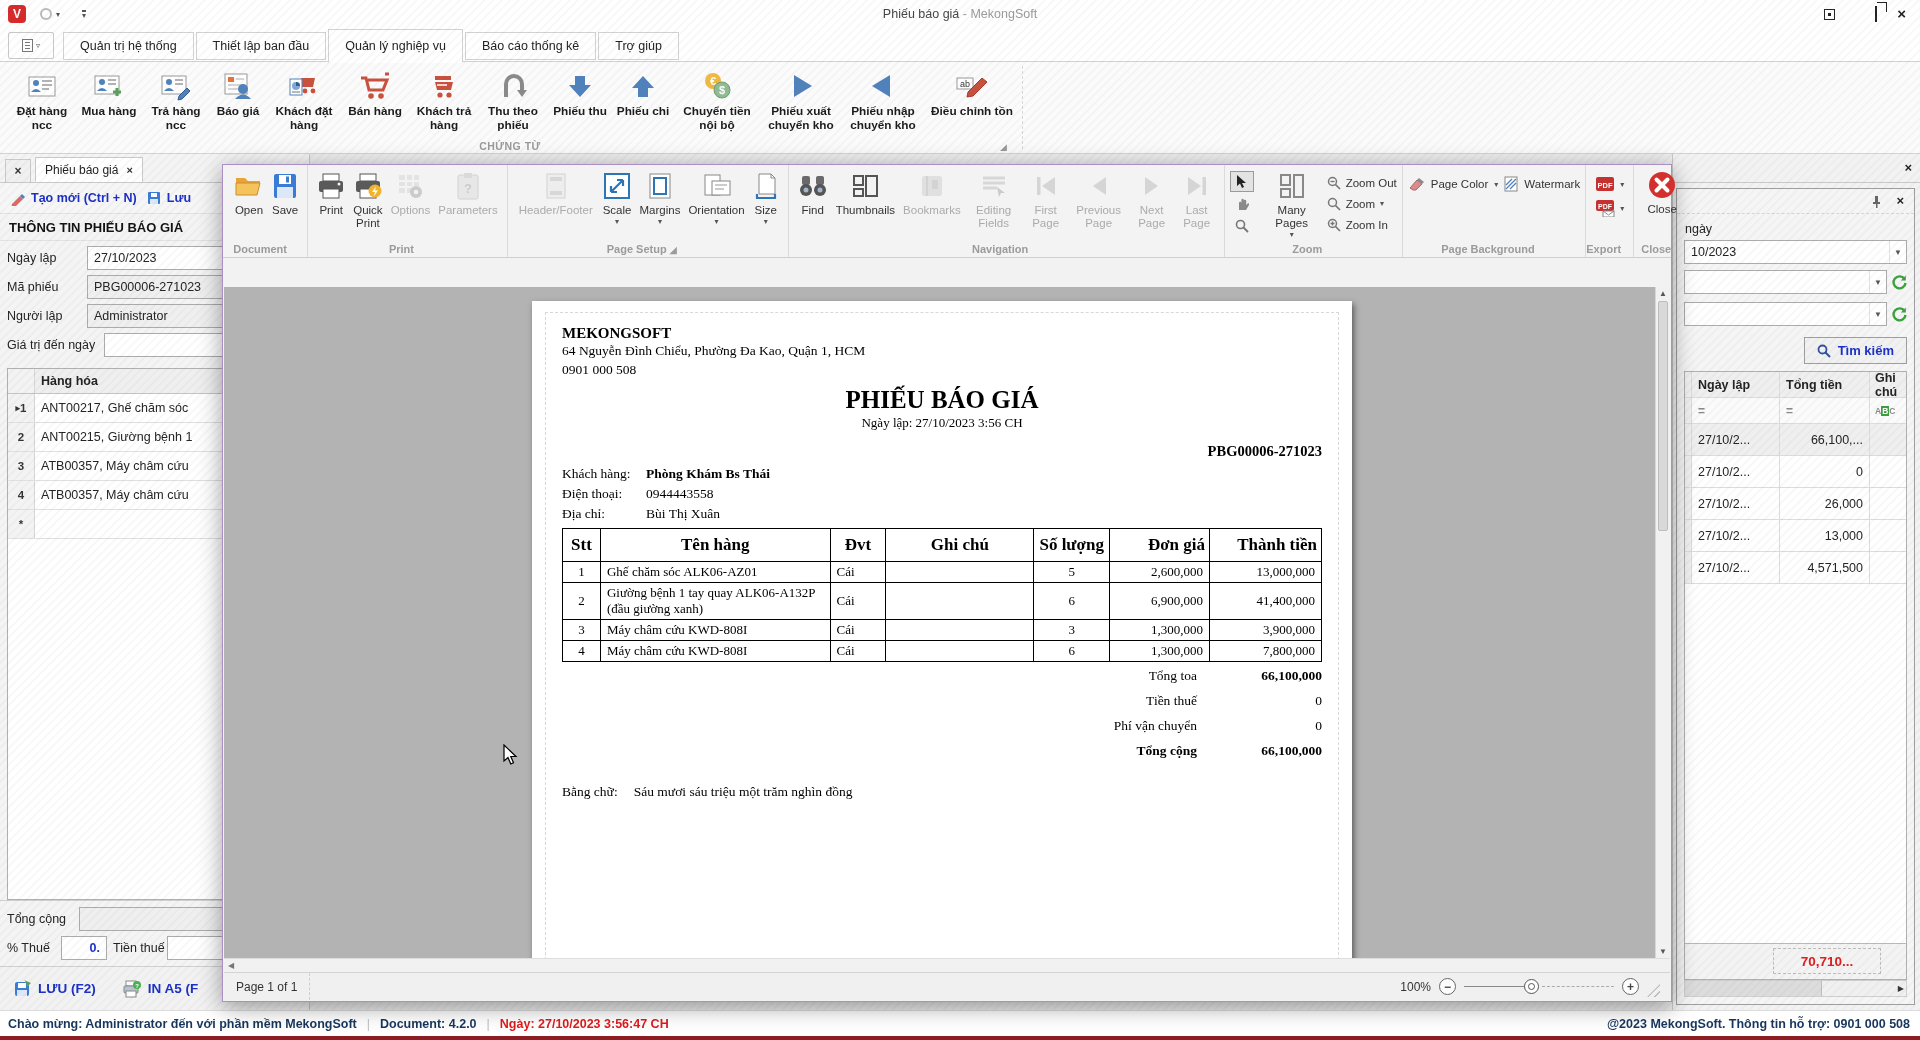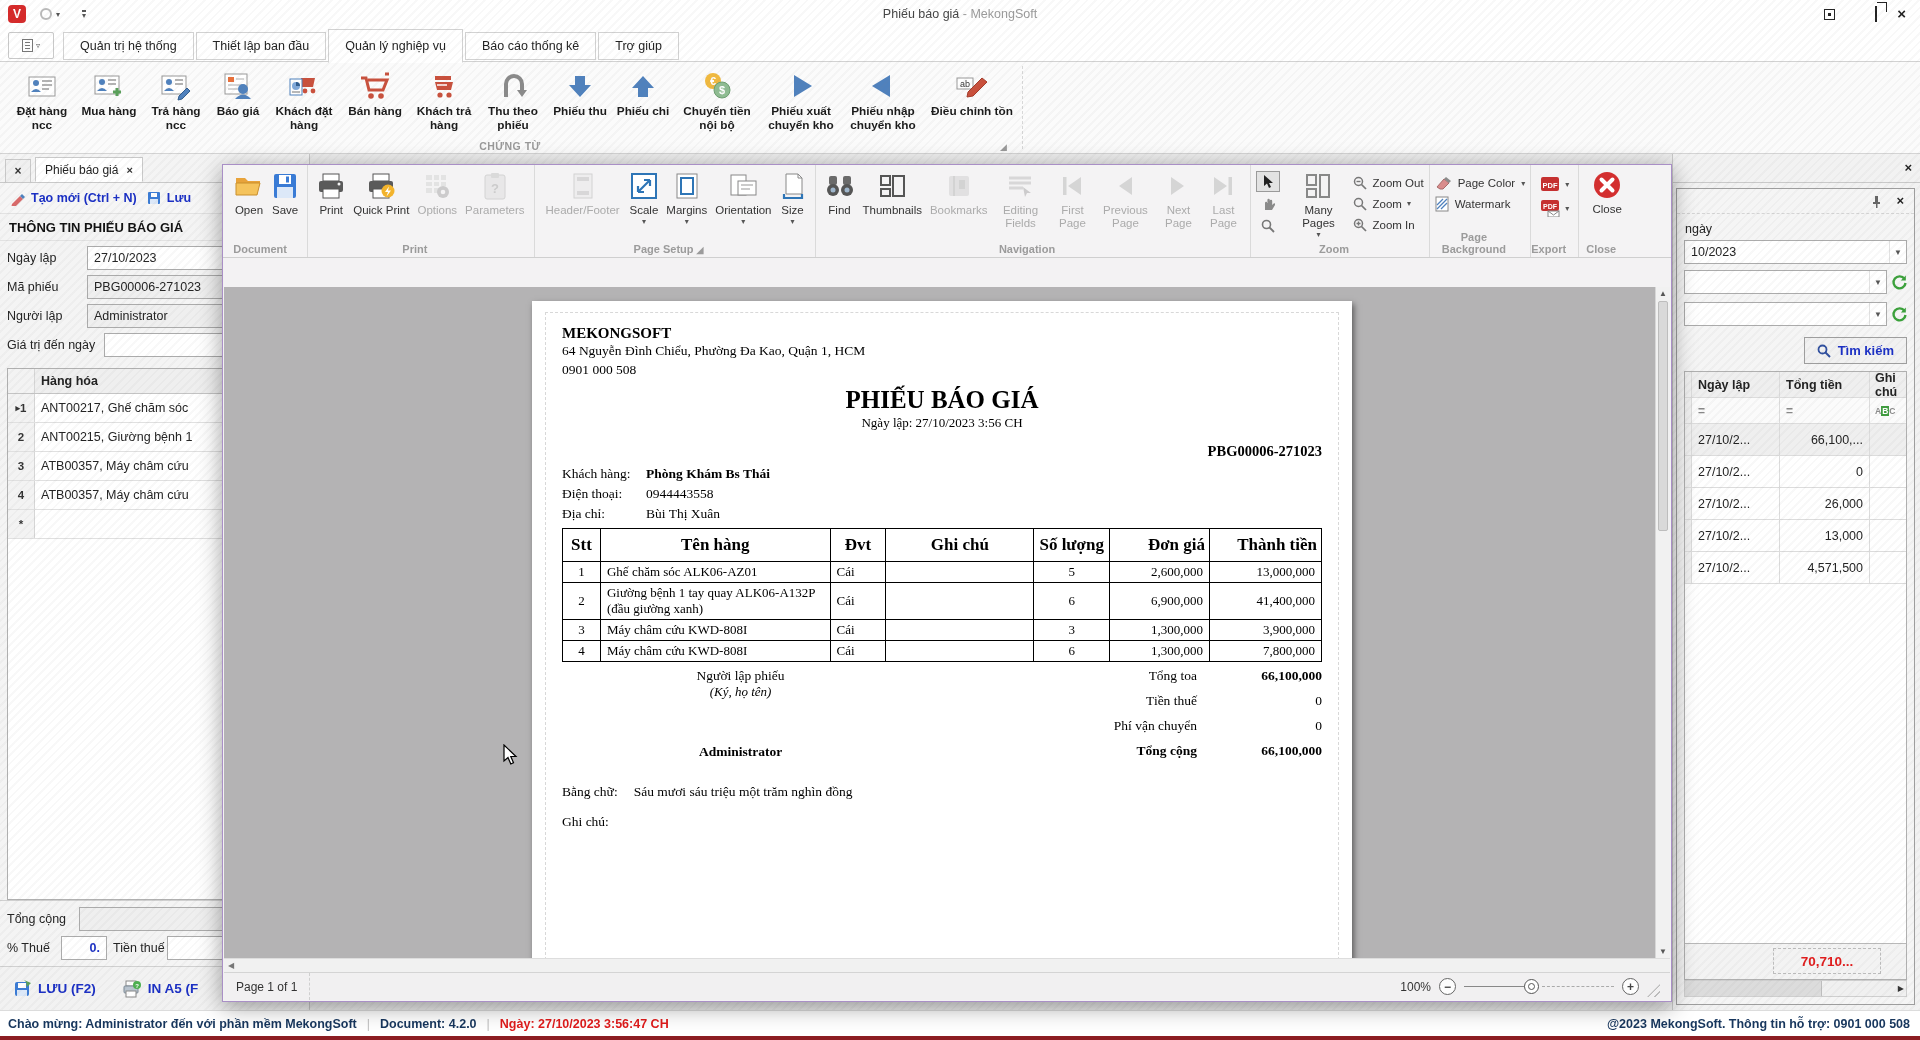--- a/index.html
+++ b/index.html
@@ -123,21 +123,21 @@
   .tbtn { display:flex; flex-direction:column; align-items:center; gap:3px; padding:3px 4px; font-size:11.5px; color:#333; text-align:center; line-height:1.12; }
   .tbtn .ic { height:30px; display:flex; align-items:center; justify-content:center; }
   .tbtn .dd8 { margin-top:-2px; }
   .dis { color:#ababab; }
   .dis svg { filter:grayscale(1) opacity(.45); }
   .tg-minicol { display:flex; flex-direction:column; gap:1px; padding-top:3px; margin-right:3px; }
   .mini { width:24px; height:21px; display:flex; align-items:center; justify-content:center; border:1px solid transparent; }
   .mini.sel { background:#e3e3e3; border-color:#9a9a9a; }
   .tg-zoomcol { display:flex; flex-direction:column; gap:2px; padding-top:5px; }
   .zrow { display:flex; align-items:center; gap:5px; height:19px; font-size:11.5px; color:#333; white-space:nowrap; }
-  .pbcol { display:flex; flex-direction:column; gap:6px; padding-top:8px; }
+  .pbcol { display:flex; flex-direction:row; gap:6px; padding-top:8px; }
   .pbrow { display:flex; align-items:center; gap:6px; font-size:11.5px; color:#333; white-space:nowrap; }
   .expcol { display:flex; flex-direction:column; gap:7px; padding:8px 4px 0; }
   .exprow { display:flex; align-items:center; gap:5px; }
   .closebtn { padding:2px 8px; }
   .dlg-canvas { position:absolute; top:122px; bottom:43px; left:1px; right:1px; background:#b4b3b4; overflow:hidden; }
   .vscroll { position:absolute; right:0; top:0; bottom:0; width:15px; background:#f1f1f1; border-left:1px solid #d7d7d7; }
   .vs-arr { position:absolute; left:0; right:0; text-align:center; font-size:8px; color:#555; }
   .vs-thumb { position:absolute; left:2px; right:2px; top:14px; height:230px; background:#d9d9d9; border:1px solid #bdbdbd; border-radius:2px; }
   .dlg-hscroll { position:absolute; bottom:29px; left:1px; right:1px; height:14px; background:#f1f1f1; border-top:1px solid #ddd; display:flex; align-items:center; padding-left:4px; font-size:8px; color:#777; }
   .dlg-status { position:absolute; bottom:1px; left:1px; right:1px; height:28px; background:#f1f0f1; border-top:1px solid #d4d4d4; display:flex; align-items:center; font-size:12px; color:#333; }
@@ -1025,25 +1025,20 @@
                   <td class="c-name">Máy châm cứu KWD-808I</td>
                   <td class="c-unit">Cái</td>
                   <td class="c-note"></td>
                   <td class="c-qty">6</td>
                   <td class="c-price">1,300,000</td>
                   <td class="c-amt">7,800,000</td>
                 </tr>
               </tbody>
           </table>
           <div class="doc-after">
-            <div class="sig">
-              <div class="s1">Người lập phiếu</div>
-              <div class="s2">(Ký, họ tên)</div>
-              <div class="s3">Administrator</div>
-            </div>
             <div class="tot">
 
                 <div class="tot-row">
                   <span class="tl">Tổng toa</span>
                   <span class="tv b">66,100,000</span>
                 </div>
 
                 <div class="tot-row">
                   <span class="tl">Tiền thuế</span>
                   <span class="tv">0</span>
@@ -1056,21 +1051,20 @@
 
                 <div class="tot-row">
                   <span class="tl b">Tổng cộng</span>
                   <span class="tv b">66,100,000</span>
                 </div>
               </div>
           </div>
           <div class="doc-words">
             <span class="lab">Bằng chữ:</span><span>Sáu mươi sáu triệu một trăm nghìn đồng</span>
           </div>
-          <div class="doc-note">Ghi chú:</div>
         </div>
       </div>
       <div class="vscroll">
         <span class="vs-arr" style="top:2px">▲</span>
         <div class="vs-thumb"></div>
         <span class="vs-arr" style="bottom:2px">▼</span>
       </div>
     </div>
     <div class="dlg-hscroll">
         <span>◀</span>

